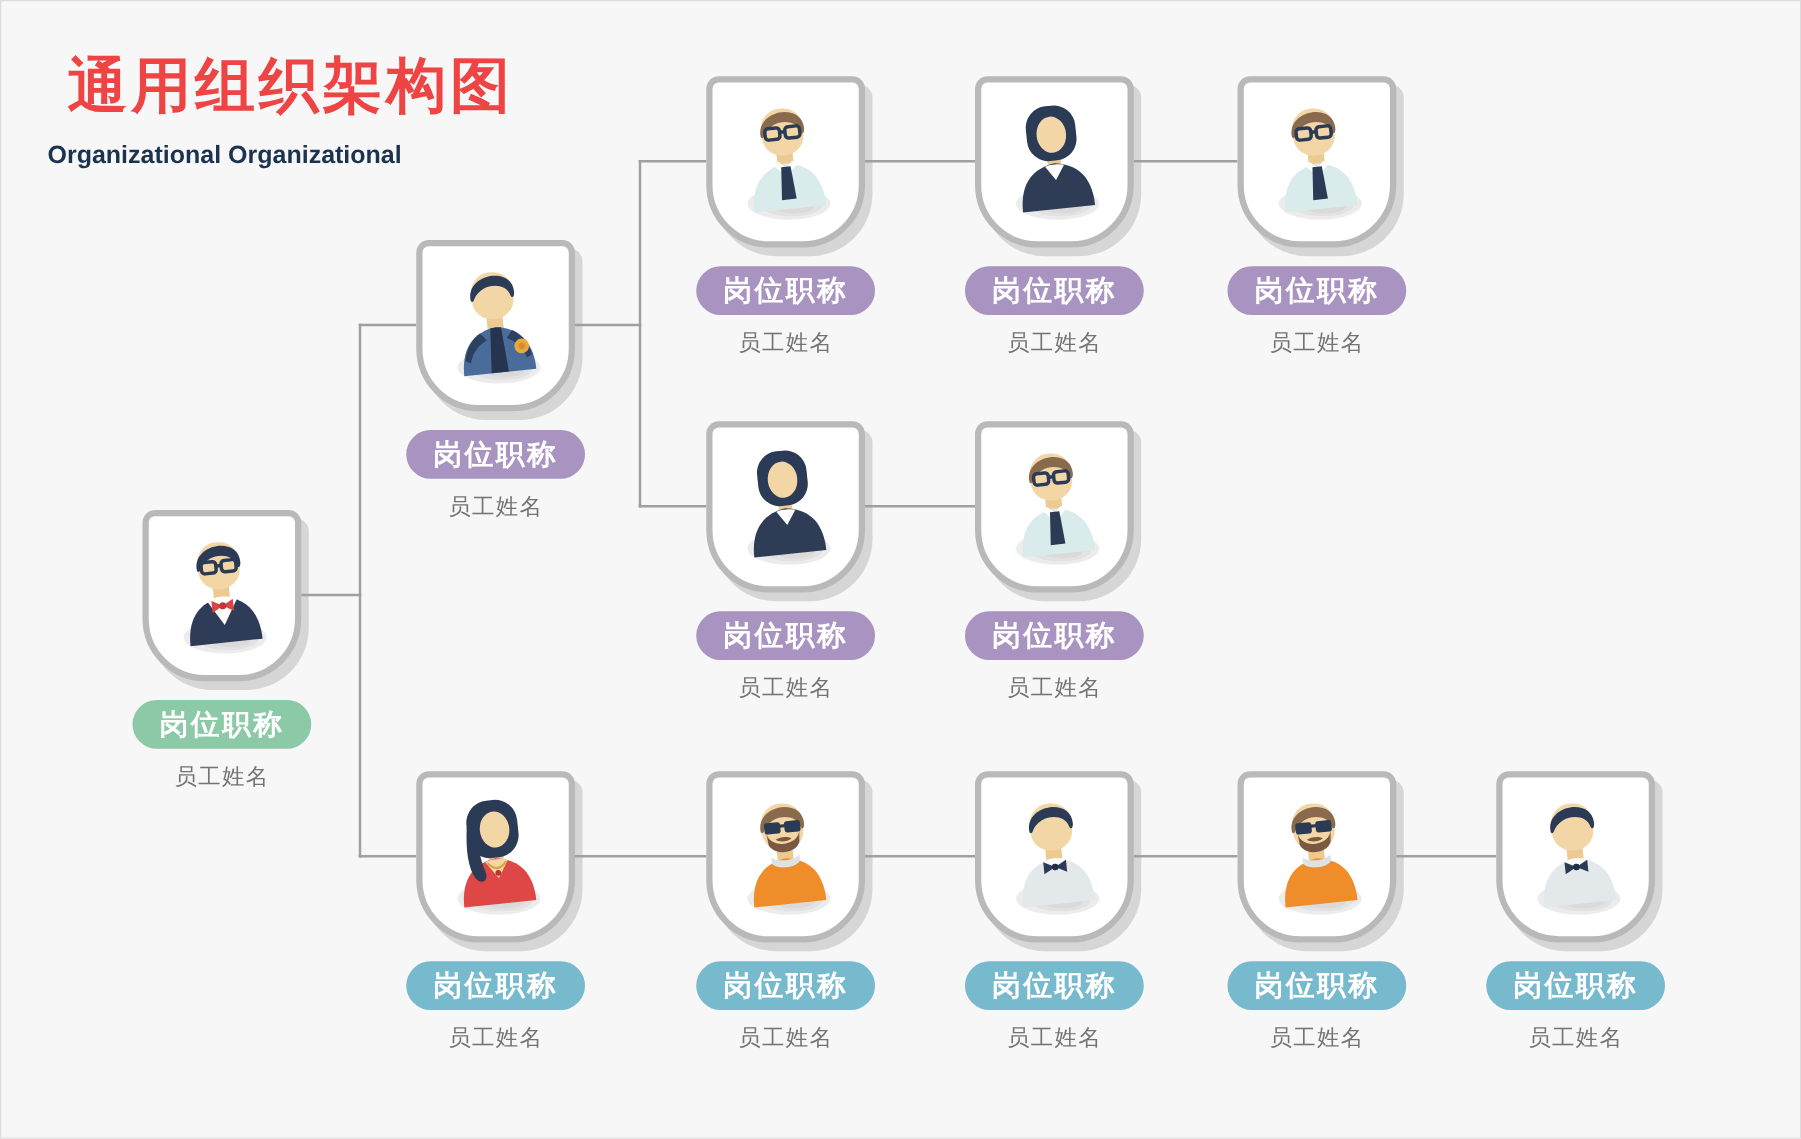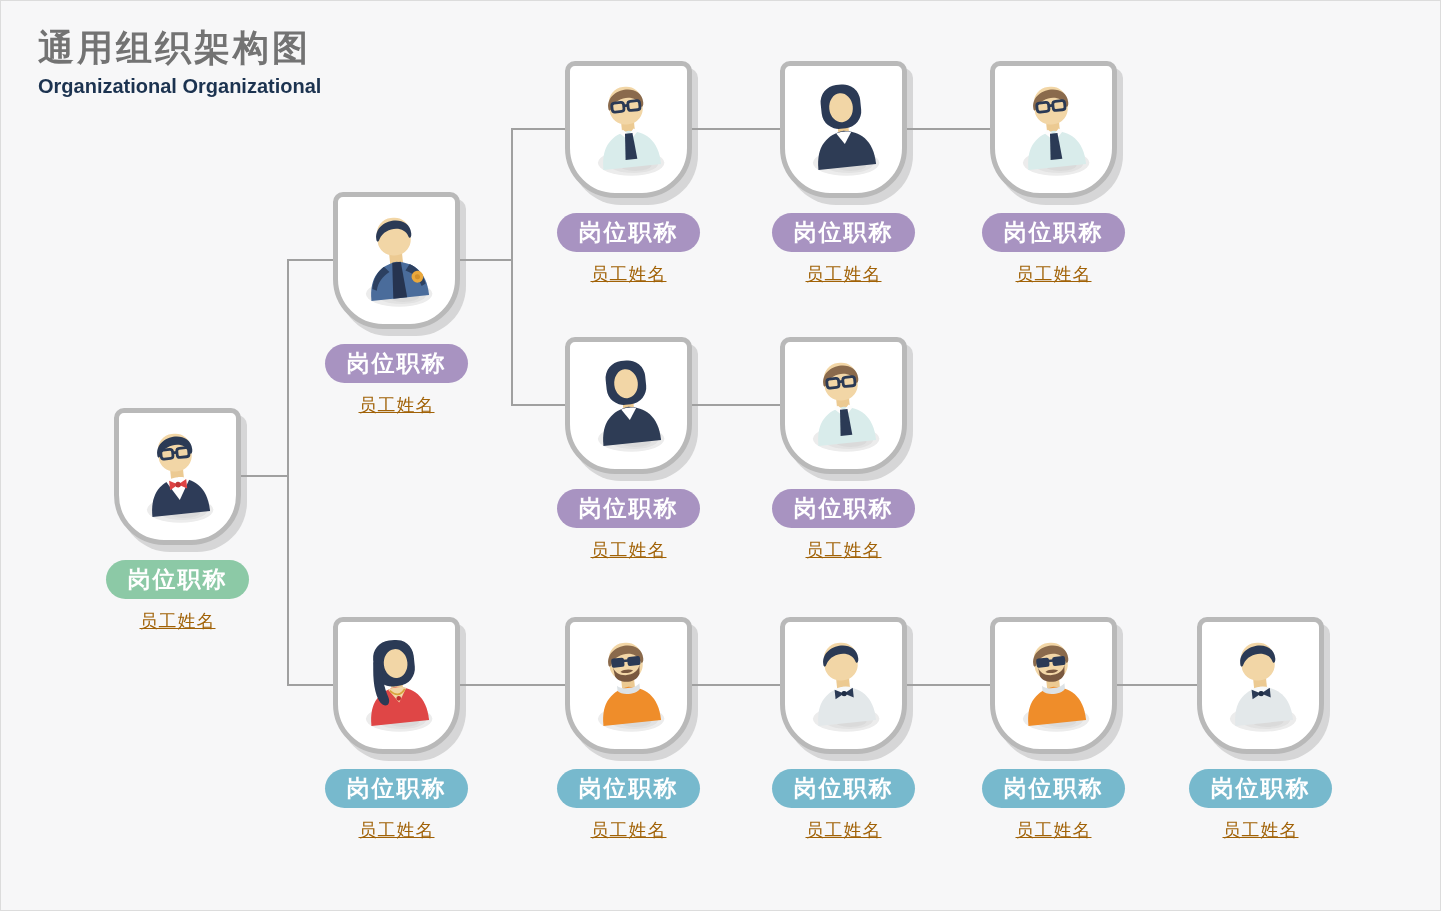--- a/index.html
+++ b/index.html
@@ -2,40 +2,40 @@
 <html><head>
 <meta charset="utf-8">
 <style>
   html,body{margin:0;padding:0;background:#ffffff;}
   .stage{
     position:relative;width:1441px;height:911px;background:#f7f7f8;
     font-family:"Liberation Sans","DejaVu Sans",sans-serif;
     box-shadow:inset 0 0 0 1px #dcdcdc;overflow:hidden;
   }
   .header{position:absolute;left:38px;top:28px;z-index:3;}
-  .title{font-size:36px;font-weight:800;color:#737373;letter-spacing:3px;margin:0;line-height:1.1;}
+  .title{font-size:48px;font-weight:800;color:#ef4444;letter-spacing:3px;margin:16px;line-height:1.1;}
   .subtitle{font-size:20px;font-weight:700;color:#1c3350;margin-top:7px;letter-spacing:0px;}
 
   .node{position:absolute;width:143px;display:flex;flex-direction:column;align-items:center;z-index:2;justify-content:space-between;}
   .card{
     width:127px;height:137px;background:#ffffff;box-sizing:border-box;
     border:5px solid #b9b9b9;border-radius:10px 10px 50px 50px;
     box-shadow:6px 7px 0 rgba(160,160,160,0.38);
     display:flex;justify-content:center;align-items:flex-start;overflow:hidden;
   }
   .avatar{width:112px;height:103px;margin-top:11px;}
   .badge{
     margin-top:15px;width:143px;height:39px;border-radius:20px;
     color:#ffffff;font-weight:bold;font-size:23px;letter-spacing:2px;
     display:flex;align-items:center;justify-content:center;box-sizing:border-box;
   }
   .badge-green{background:#8cc9a6;}
   .badge-purple{background:#a893c1;}
   .badge-teal{background:#77b9cd;}
-  .ename{margin-top:10px;font-size:18px;color:#a16207;letter-spacing:1px;text-decoration:underline;}
+  .ename{margin-top:10px;font-size:18px;color:#737373;letter-spacing:1px;}
 
   .hline,.vline{position:absolute;background:#a0a0a0;z-index:1;}
   .hline{height:2px;}
   .vline{width:2px;}
 </style>
 </head>
 <body>
 
 <svg width="0" height="0" style="position:absolute" aria-hidden="true">
   <defs>

